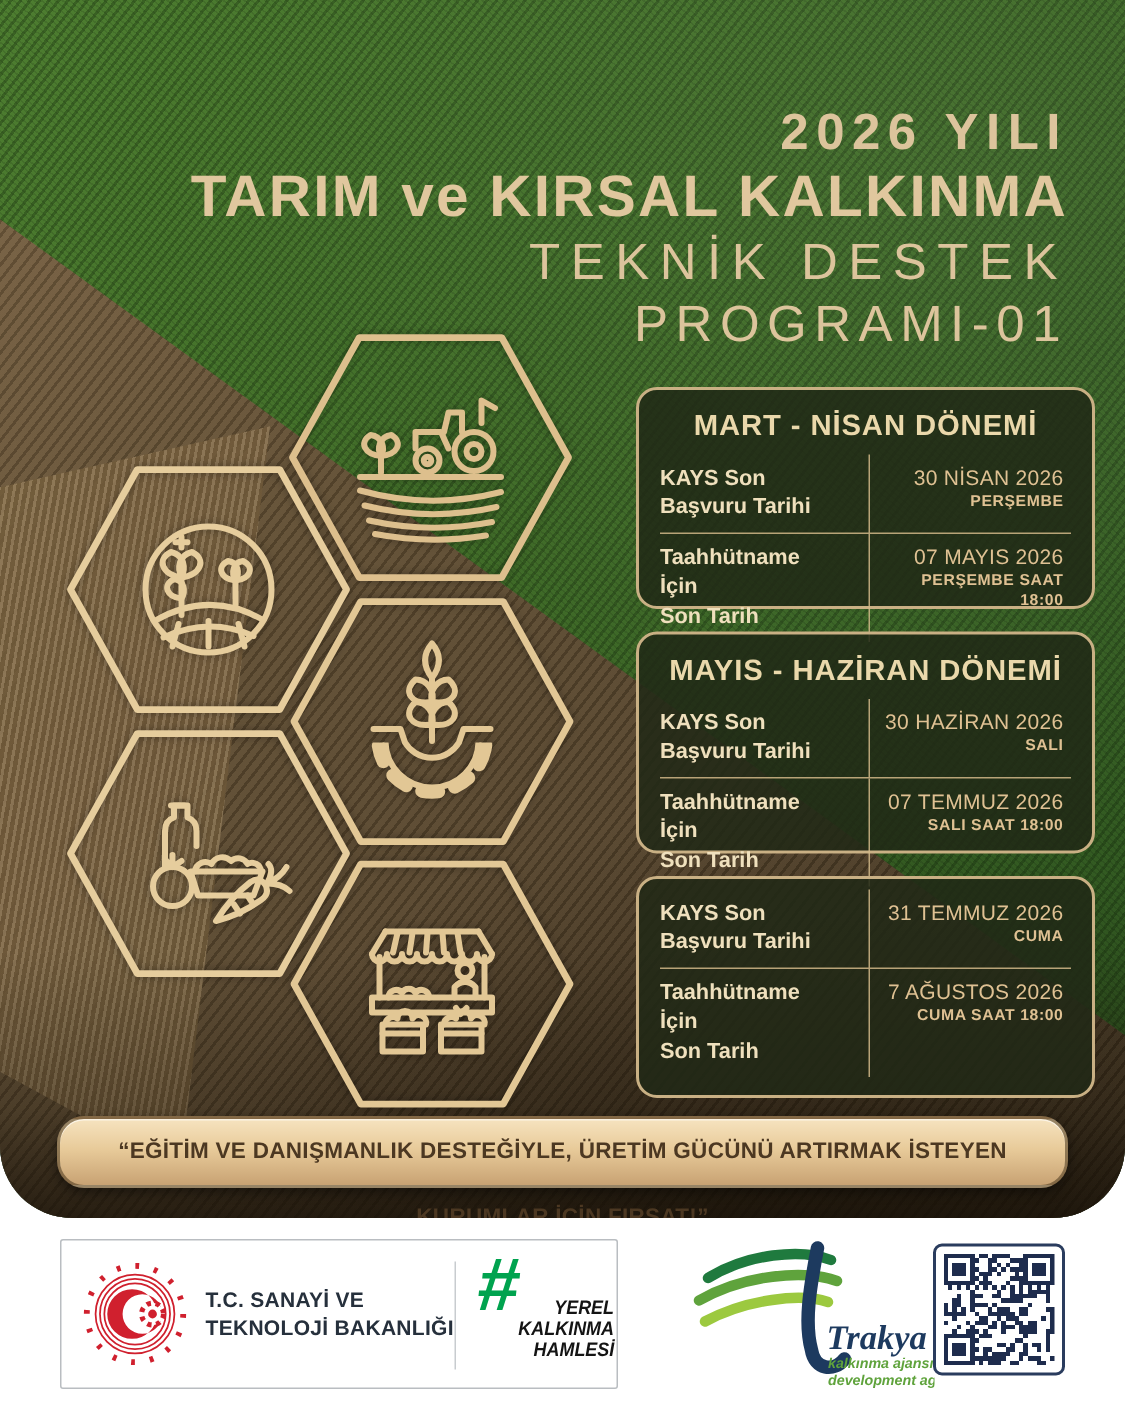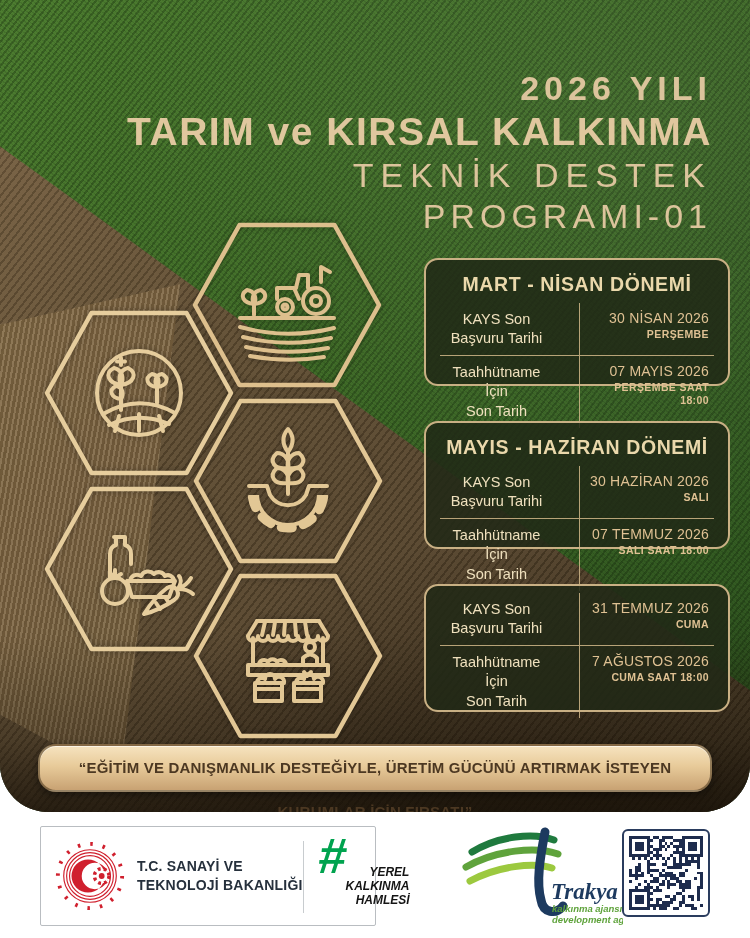--- a/index.html
+++ b/index.html
@@ -49,34 +49,34 @@
   
   .hex{position:absolute;width:190px;height:166px;}
   .hex svg{display:block;filter:drop-shadow(0 0 3px rgba(0,0,0,.35));}
   .hex1{left:192px;top:222px;}
   .hex2{left:44px;top:310px;}
   .hex3{left:193px;top:398px;}
   .hex4{left:44px;top:486px;}
   .hex5{left:193px;top:573px;}
   
   .pbox{
-    position:absolute;left:424px;width:306px;height:128px;box-sizing:border-box;
+    position:absolute;left:424px;width:306px;height:148px;box-sizing:border-box;
     background:rgba(33,41,22,.86);
     border:2px solid #c9b084;border-radius:14px;
   }
   .pbox1{top:258px}.pbox2{top:421px}.pbox3{top:584px}
   .pbox-title{
     margin-top:13px;text-align:center;font-size:19.5px;font-weight:800;
     letter-spacing:.6px;color:#ead8ab;
   }
   .pgrid{display:grid;grid-template-columns:140px 1fr;margin:7px 14px 0 14px;}
   .pcell{padding:7px 0;box-sizing:border-box;}
   .plabel{
-    text-align:center;padding-right:26px;border-right:1.5px solid rgba(210,184,138,.85);
-    font-size:14.5px;font-weight:400;color:#efe0bd;line-height:1.32;
+    text-align:left;padding-right:26px;border-right:1.5px solid rgba(210,184,138,.85);
+    font-size:14.5px;font-weight:700;color:#efe0bd;line-height:1.32;
   }
   .pval{text-align:right;padding-left:10px;padding-right:5px;color:#dfc193;}
   .pdate{font-size:14px;font-weight:400;letter-spacing:.2px;line-height:1.25;}
   .pday{font-size:10.5px;font-weight:700;letter-spacing:.4px;line-height:1.3;}
   .row1{border-bottom:1.5px solid rgba(210,184,138,.85);}
   
   .banner{
     position:absolute;left:38px;top:744px;width:674px;height:48px;box-sizing:border-box;
     border-radius:18px;
     background:linear-gradient(180deg,#f6e3bf 0%,#e8cb9a 45%,#c8a273 100%);
@@ -84,21 +84,21 @@
     box-shadow:inset 0 1px 0 rgba(255,255,255,.6), 0 3px 8px rgba(0,0,0,.45);
     text-align:center;
   }
   .banner span{
     display:inline-block;line-height:44px;font-size:15px;font-weight:800;
     color:#4c3822;letter-spacing:.2px;
   }
   
   .footer{position:relative;width:750px;height:126px;background:#ffffff;}
   .ministry-box{
-    position:absolute;left:40px;top:14px;width:336px;height:100px;box-sizing:border-box;
+    position:absolute;left:40px;top:14px;width:372px;height:100px;box-sizing:border-box;
     border:1px solid #b9bdc1;border-radius:2px;display:flex;align-items:center;
   }
   .ministry-text{margin-left:10px;font-size:14px;font-weight:700;color:#26303c;line-height:1.35;letter-spacing:.2px;}
   .mdivider{position:absolute;left:262px;top:14px;width:1px;height:72px;background:#c8cccf;}
   .hashlogo{position:absolute;left:278px;top:12px;width:90px;height:76px;}
   .hashsym{
     position:absolute;left:0;top:-8px;font-size:50px;font-weight:900;color:#00a34f;
     transform:skewX(-6deg);line-height:1;
   }
   .hashtxt{position:absolute;right:0;text-align:right;font-weight:900;font-style:italic;

